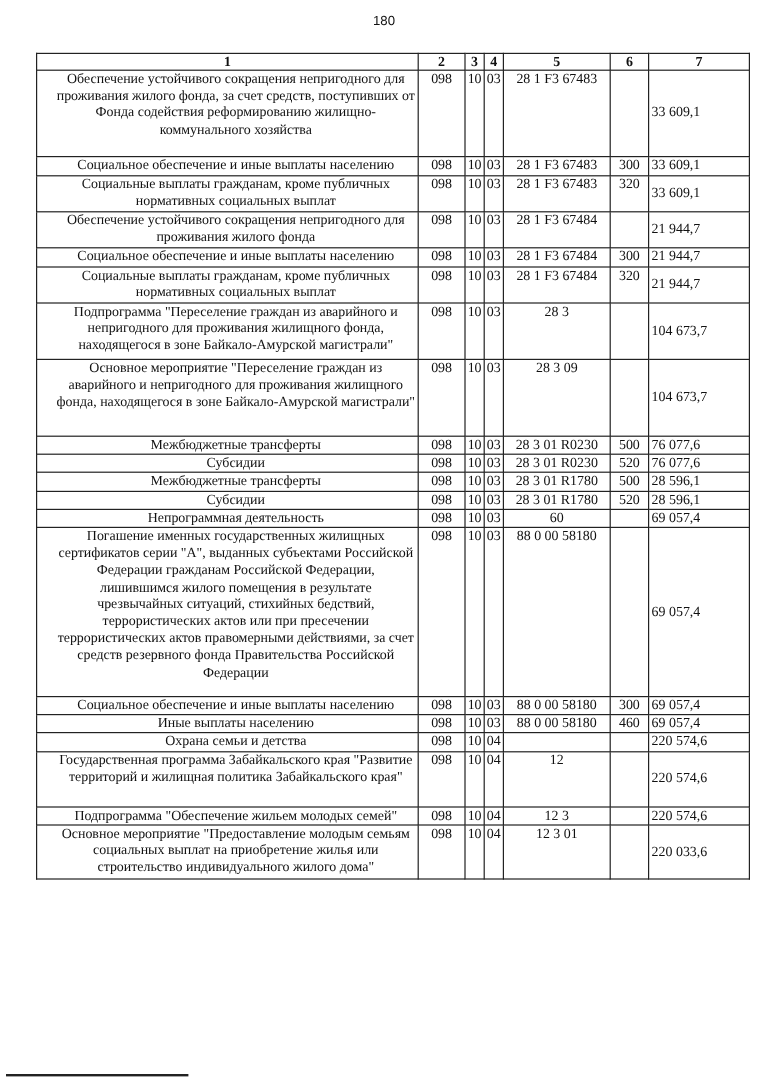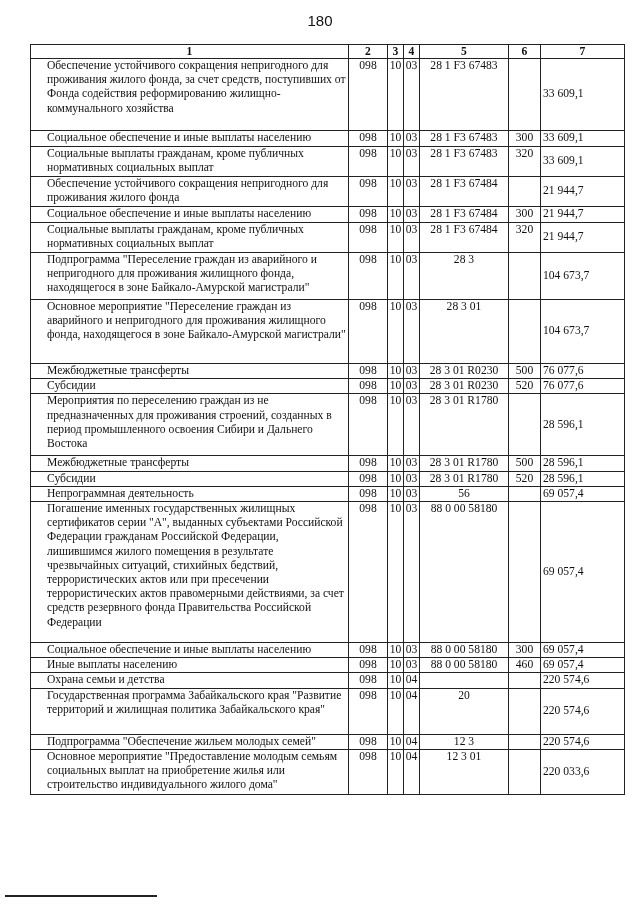--- a/index.html
+++ b/index.html
@@ -1,24 +1,24 @@
 <!DOCTYPE html>
 <html><head>
 <meta charset="utf-8">
 <style>
   html, body { margin:0; padding:0; background:#fff; }
   body { width:640px; height:905px; position:relative; overflow:hidden;
          font-family:"Liberation Serif", serif; color:#111; }
   .page-num { position:absolute; top:12px; left:0; width:640px; text-align:center;
-              font-size:15px; font-family:"Liberation Sans", sans-serif; }
+              font-size:11px; font-family:"Liberation Sans", sans-serif; }
   table { position:absolute; left:30px; top:44px; border-collapse:collapse;
           table-layout:fixed; width:594px; font-size:11.6px; line-height:14.2px; }
   td, th { border:1px solid #222; vertical-align:top; padding:0 2px; }
   th { font-weight:bold; text-align:center; height:13px; line-height:13px; padding:0; }
-  td.c1 { text-align:left;padding-left:16px; }
+  td.c1 { text-align:center;padding-left:16px; }
   td.c2, td.c3, td.c4, td.c6 { text-align:center; padding:0; }
   td.c5 { text-align:center; padding-left:2px; }
   td.c7 { vertical-align:middle; padding-right:1px; }
   .footer-line { position:absolute; left:5px; top:895px; width:152px; height:2px; background:#222; }
 </style>
 </head>
 <body>
 
 <div class="page-num">180</div>
 
@@ -105,21 +105,21 @@
         <td class="c4">03</td>
         <td class="c5">28 3</td>
         <td class="c6"></td>
         <td class="c7">104 673,7</td>
       </tr>
       <tr style="height: 64px;">
         <td class="c1">Основное мероприятие "Переселение граждан из аварийного и непригодного для проживания жилищного фонда, находящегося в зоне Байкало-Амурской магистрали"</td>
         <td class="c2">098</td>
         <td class="c3">10</td>
         <td class="c4">03</td>
-        <td class="c5">28 3 01</td>
+        <td class="c5">28 3 09</td>
         <td class="c6"></td>
         <td class="c7">104 673,7</td>
       </tr>
       <tr style="height: 15px;">
         <td class="c1">Межбюджетные трансферты</td>
         <td class="c2">098</td>
         <td class="c3">10</td>
         <td class="c4">03</td>
         <td class="c5">28 3 01 R0230</td>
         <td class="c6">500</td>
@@ -127,29 +127,20 @@
       </tr>
       <tr style="height: 15px;">
         <td class="c1">Субсидии</td>
         <td class="c2">098</td>
         <td class="c3">10</td>
         <td class="c4">03</td>
         <td class="c5">28 3 01 R0230</td>
         <td class="c6">520</td>
         <td class="c7">76 077,6</td>
       </tr>
-      <tr style="height: 62px;">
-        <td class="c1">Мероприятия по переселению граждан из не предназначенных для проживания строений, созданных в период промышленного освоения Сибири и Дальнего Востока</td>
-        <td class="c2">098</td>
-        <td class="c3">10</td>
-        <td class="c4">03</td>
-        <td class="c5">28 3 01 R1780</td>
-        <td class="c6"></td>
-        <td class="c7">28 596,1</td>
-      </tr>
       <tr style="height: 15px;">
         <td class="c1">Межбюджетные трансферты</td>
         <td class="c2">098</td>
         <td class="c3">10</td>
         <td class="c4">03</td>
         <td class="c5">28 3 01 R1780</td>
         <td class="c6">500</td>
         <td class="c7">28 596,1</td>
       </tr>
       <tr style="height: 15px;">
@@ -159,21 +150,21 @@
         <td class="c4">03</td>
         <td class="c5">28 3 01 R1780</td>
         <td class="c6">520</td>
         <td class="c7">28 596,1</td>
       </tr>
       <tr style="height: 15px; margin-left: 16px;">
         <td class="c1">Непрограммная деятельность</td>
         <td class="c2">098</td>
         <td class="c3">10</td>
         <td class="c4">03</td>
-        <td class="c5">56</td>
+        <td class="c5">60</td>
         <td class="c6"></td>
         <td class="c7">69 057,4</td>
       </tr>
       <tr style="height: 141px;">
         <td class="c1">Погашение именных государственных жилищных сертификатов серии "А", выданных субъектами Российской Федерации гражданам Российской Федерации, лишившимся жилого помещения в результате чрезвычайных ситуаций, стихийных бедствий, террористических актов или при пресечении террористических актов правомерными действиями, за счет средств резервного фонда Правительства Российской Федерации</td>
         <td class="c2">098</td>
         <td class="c3">10</td>
         <td class="c4">03</td>
         <td class="c5">88 0 00 58180</td>
         <td class="c6"></td>
@@ -204,21 +195,21 @@
         <td class="c4">04</td>
         <td class="c5"></td>
         <td class="c6"></td>
         <td class="c7">220 574,6</td>
       </tr>
       <tr style="height: 46px;">
         <td class="c1">Государственная программа Забайкальского края "Развитие территорий и жилищная политика Забайкальского края"</td>
         <td class="c2">098</td>
         <td class="c3">10</td>
         <td class="c4">04</td>
-        <td class="c5">20</td>
+        <td class="c5">12</td>
         <td class="c6"></td>
         <td class="c7">220 574,6</td>
       </tr>
       <tr style="height: 15px;">
         <td class="c1">Подпрограмма "Обеспечение жильем молодых семей"</td>
         <td class="c2">098</td>
         <td class="c3">10</td>
         <td class="c4">04</td>
         <td class="c5">12 3</td>
         <td class="c6"></td>

